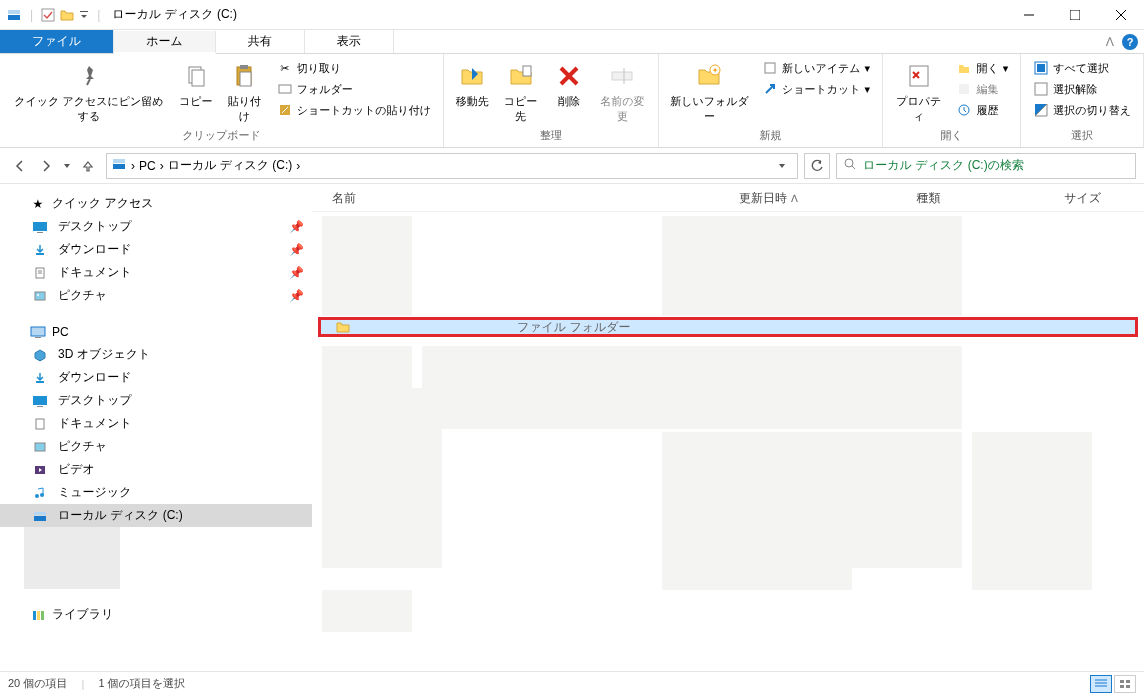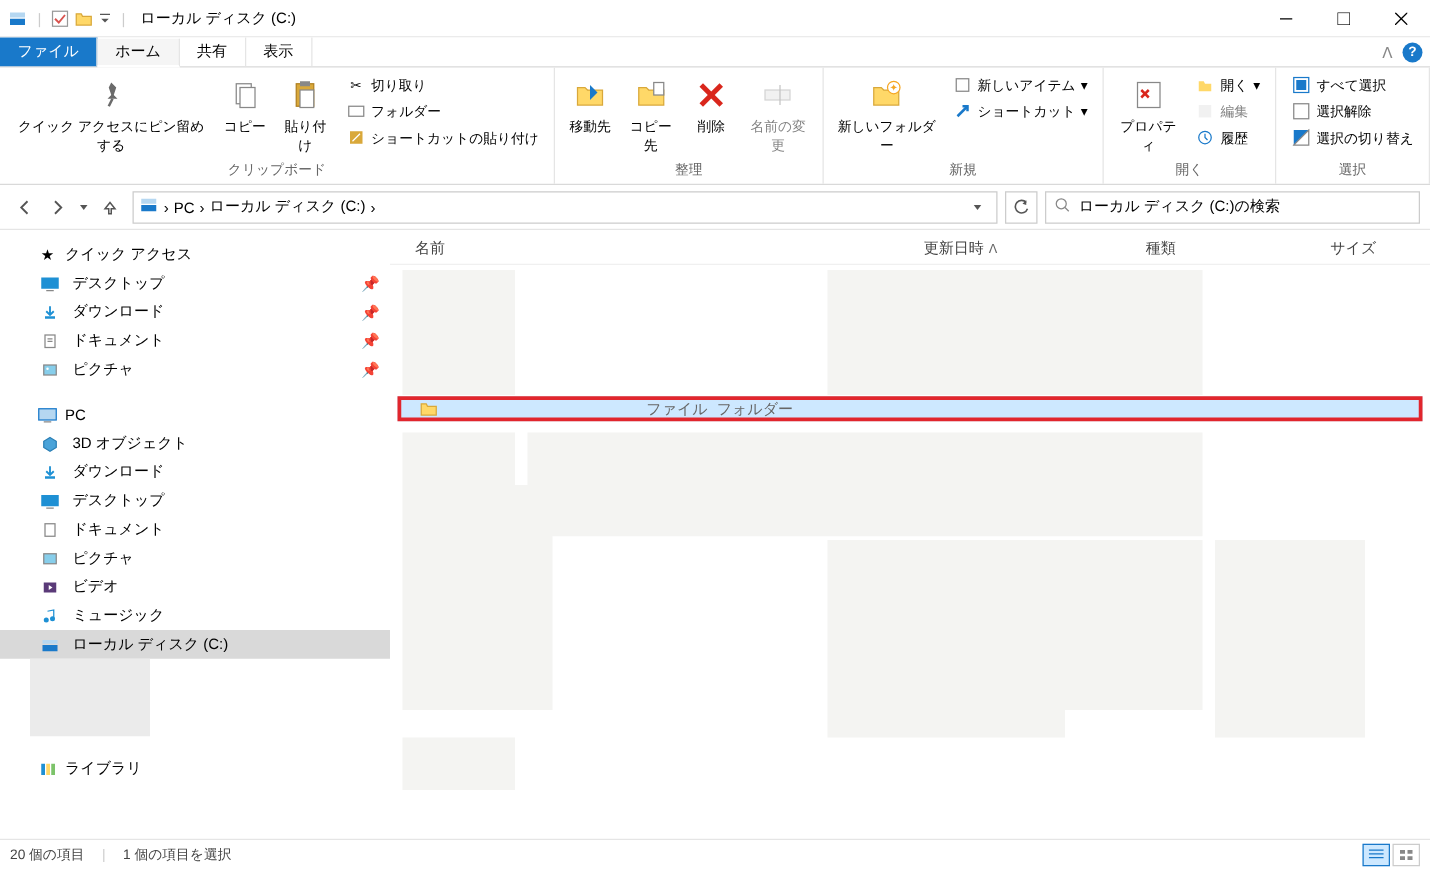--- a/index.html
+++ b/index.html
@@ -9,21 +9,21 @@
     .titlebar { height: 30px; display: flex; align-items: center; padding: 0 0 0 6px; border-bottom: 1px solid #e5e5e5; }
     .titlebar-icons { display: flex; align-items: center; gap: 4px; }
     .titlebar-icons span { display: inline-flex; align-items: center; }
     .titlebar-sep { color: #ccc; margin: 0 4px; }
     .title-text { margin-left: 8px; font-size: 12px; }
     .window-controls { margin-left: auto; display: flex; }
     .window-controls button { width: 46px; height: 30px; border: none; background: transparent; display: flex; align-items: center; justify-content: center; }
 
     
     .tabs { height: 24px; display: flex; align-items: stretch; border-bottom: 1px solid #d9d9d9; background: #fff; position: relative; }
-    .tab { padding: 0 14px; display: flex; align-items: center; font-size: 12px; cursor: pointer; border-right: 1px solid #e5e5e5; }
+    .tab { padding: 0 32px; display: flex; align-items: center; font-size: 12px; cursor: pointer; border-right: 1px solid #e5e5e5; }
     .tab.file { background: #1979ca; color: #fff; }
     .tab.active { border-bottom: 2px solid #fff; position: relative; top: 1px; background: #f5f5f5; }
     .tabs-right { margin-left: auto; display: flex; align-items: center; padding-right: 6px; gap: 8px; }
     .help-badge { background: #1979ca; color: #fff; width: 16px; height: 16px; border-radius: 50%; display: inline-flex; align-items: center; justify-content: center; font-size: 11px; font-weight: bold; }
 
     
     .ribbon { height: 94px; display: flex; border-bottom: 1px solid #d9d9d9; background: #fff; }
     .ribbon-group { display: flex; flex-direction: column; align-items: center; padding: 4px 8px 2px 8px; border-right: 1px solid #e5e5e5; }
     .ribbon-group-content { display: flex; flex: 1; align-items: flex-start; gap: 6px; }
     .ribbon-group-label { font-size: 11px; color: #666; margin-top: auto; padding: 2px 0; text-align: right; }
@@ -36,21 +36,21 @@
 
     
     .nav-bar { height: 36px; display: flex; align-items: center; padding: 4px 8px; gap: 6px; border-bottom: 1px solid #e5e5e5; }
     .nav-arrows { display: flex; align-items: center; gap: 2px; }
     .nav-arrows button { width: 24px; height: 24px; border: none; background: transparent; display: flex; align-items: center; justify-content: center; cursor: pointer; }
     .address-box { flex: 1; height: 26px; border: 1px solid #ccc; display: flex; align-items: center; padding: 0 4px; gap: 4px; font-size: 12px; }
     .address-box .crumb { display: flex; align-items: center; gap: 4px; cursor: pointer; }
     .address-actions { margin-left: auto; display: flex; align-items: center; gap: 2px; }
     .address-actions button { width: 22px; height: 22px; border: none; background: transparent; display: flex; align-items: center; justify-content: center; }
     .refresh-btn { width: 26px; height: 26px; border: 1px solid #ccc; background: #fff; display: flex; align-items: center; justify-content: center; }
-    .search-box { width: 300px; height: 26px; border: 1px solid #ccc; display: flex; align-items: center; padding: 0 6px; gap: 6px; color: #000000; font-size: 12px; }
+    .search-box { width: 300px; height: 26px; border: 1px solid #ccc; display: flex; align-items: center; padding: 0 6px; gap: 6px; color: #15803d; font-size: 12px; }
 
     
     .main { display: flex; height: calc(100% - 30px - 24px - 94px - 36px - 24px); }
 
     
     .nav-tree { width: 312px; overflow-y: scroll; padding: 8px 0; font-size: 12px; position: relative; }
     .nav-tree::-webkit-scrollbar { width: 16px; }
     .nav-tree::-webkit-scrollbar-track { background: #f0f0f0; }
     .nav-tree::-webkit-scrollbar-thumb { background: #c1c1c1; }
     .tree-item { display: flex; align-items: center; padding: 3px 8px 3px 14px; gap: 6px; cursor: pointer; }
@@ -71,21 +71,21 @@
     .col-size { width: 80px; }
     .sort-arrow { font-size: 10px; color: #666; }
 
     .file-rows { position: relative; padding-top: 4px; }
     .file-row { height: 20px; display: flex; align-items: center; padding-left: 20px; font-size: 12px; }
     .placeholder-block { background: #f4f4f2; position: absolute; }
     .file-row.highlighted { background: #cde8ff; border: 3px solid #e1262d; margin: 0 6px; padding-left: 14px; }
     .file-row .icon { width: 16px; height: 16px; margin-right: 6px; display: flex; align-items: center; }
     .file-row .name { width: 370px; }
     .file-row .date { width: 160px; }
-    .file-row .type { width: 130px; color: #666; font-family: Liberation Mono, monospace; }
+    .file-row .type { width: 130px; color: #666; }
 
     
     .statusbar { position: absolute; bottom: 0; left: 0; right: 0; height: 24px; border-top: 1px solid #e5e5e5; display: flex; align-items: center; padding: 0 8px; font-size: 11px; color: #444; gap: 14px; background: #fff; }
     .statusbar .views { margin-left: auto; display: flex; gap: 2px; }
     .statusbar .view-btn { width: 22px; height: 18px; border: 1px solid #ccc; display: flex; align-items: center; justify-content: center; }
     .statusbar .view-btn.active { background: #cde8ff; border-color: #1979ca; }
   </style>
 </head>
 <body>
 

